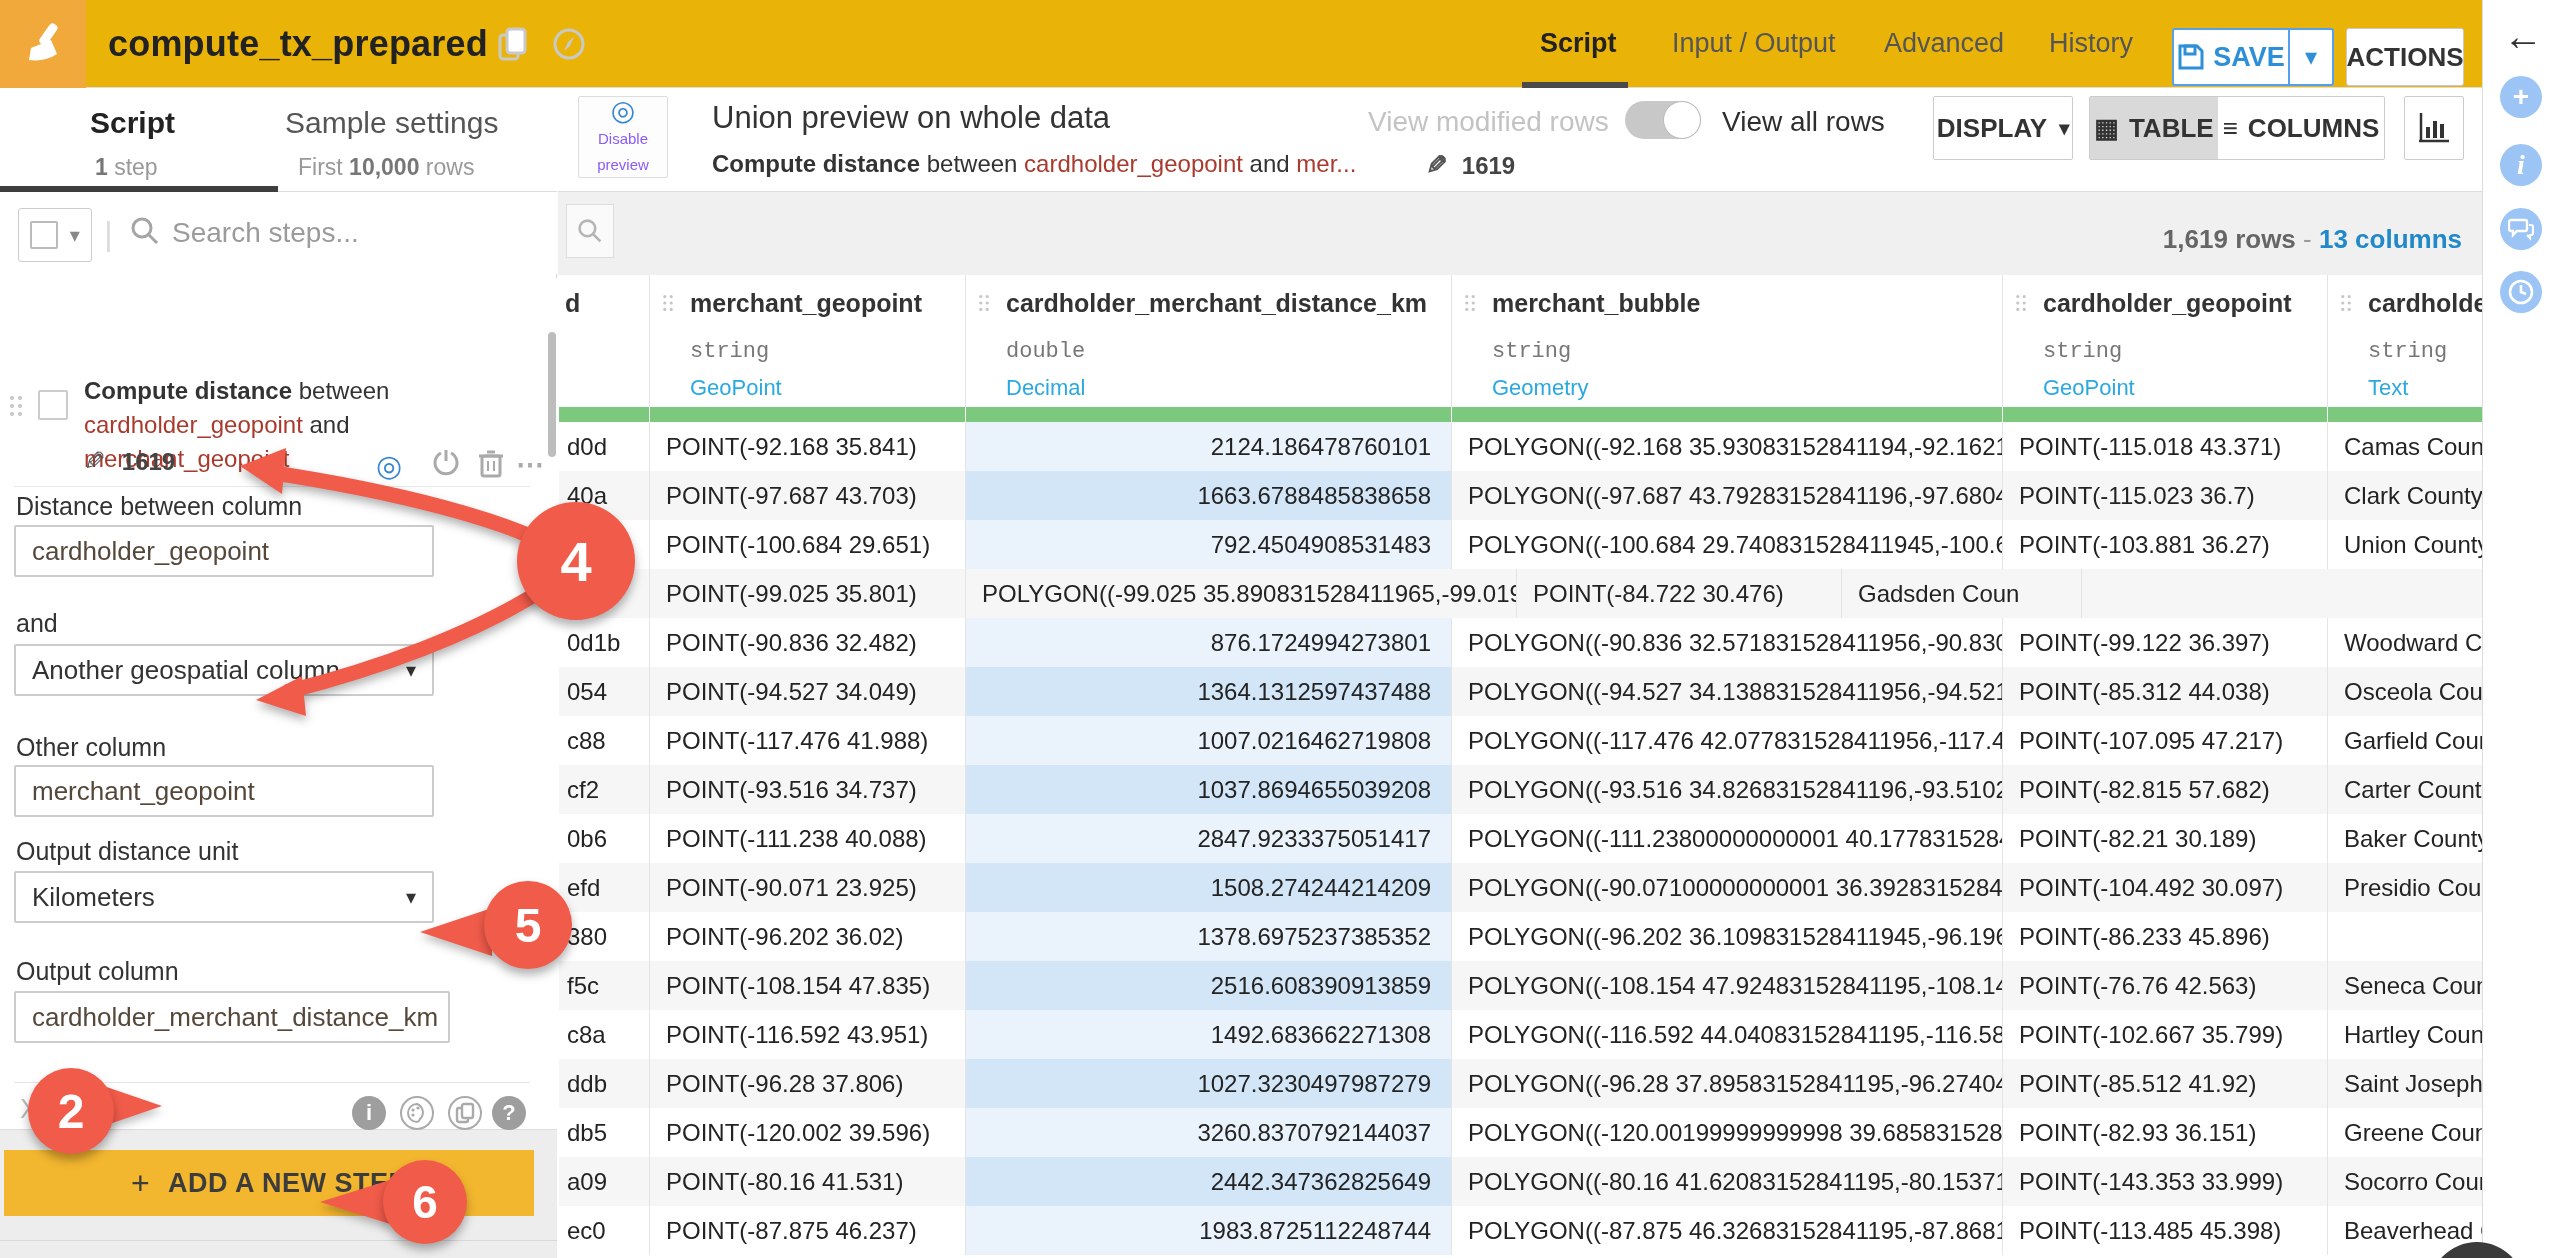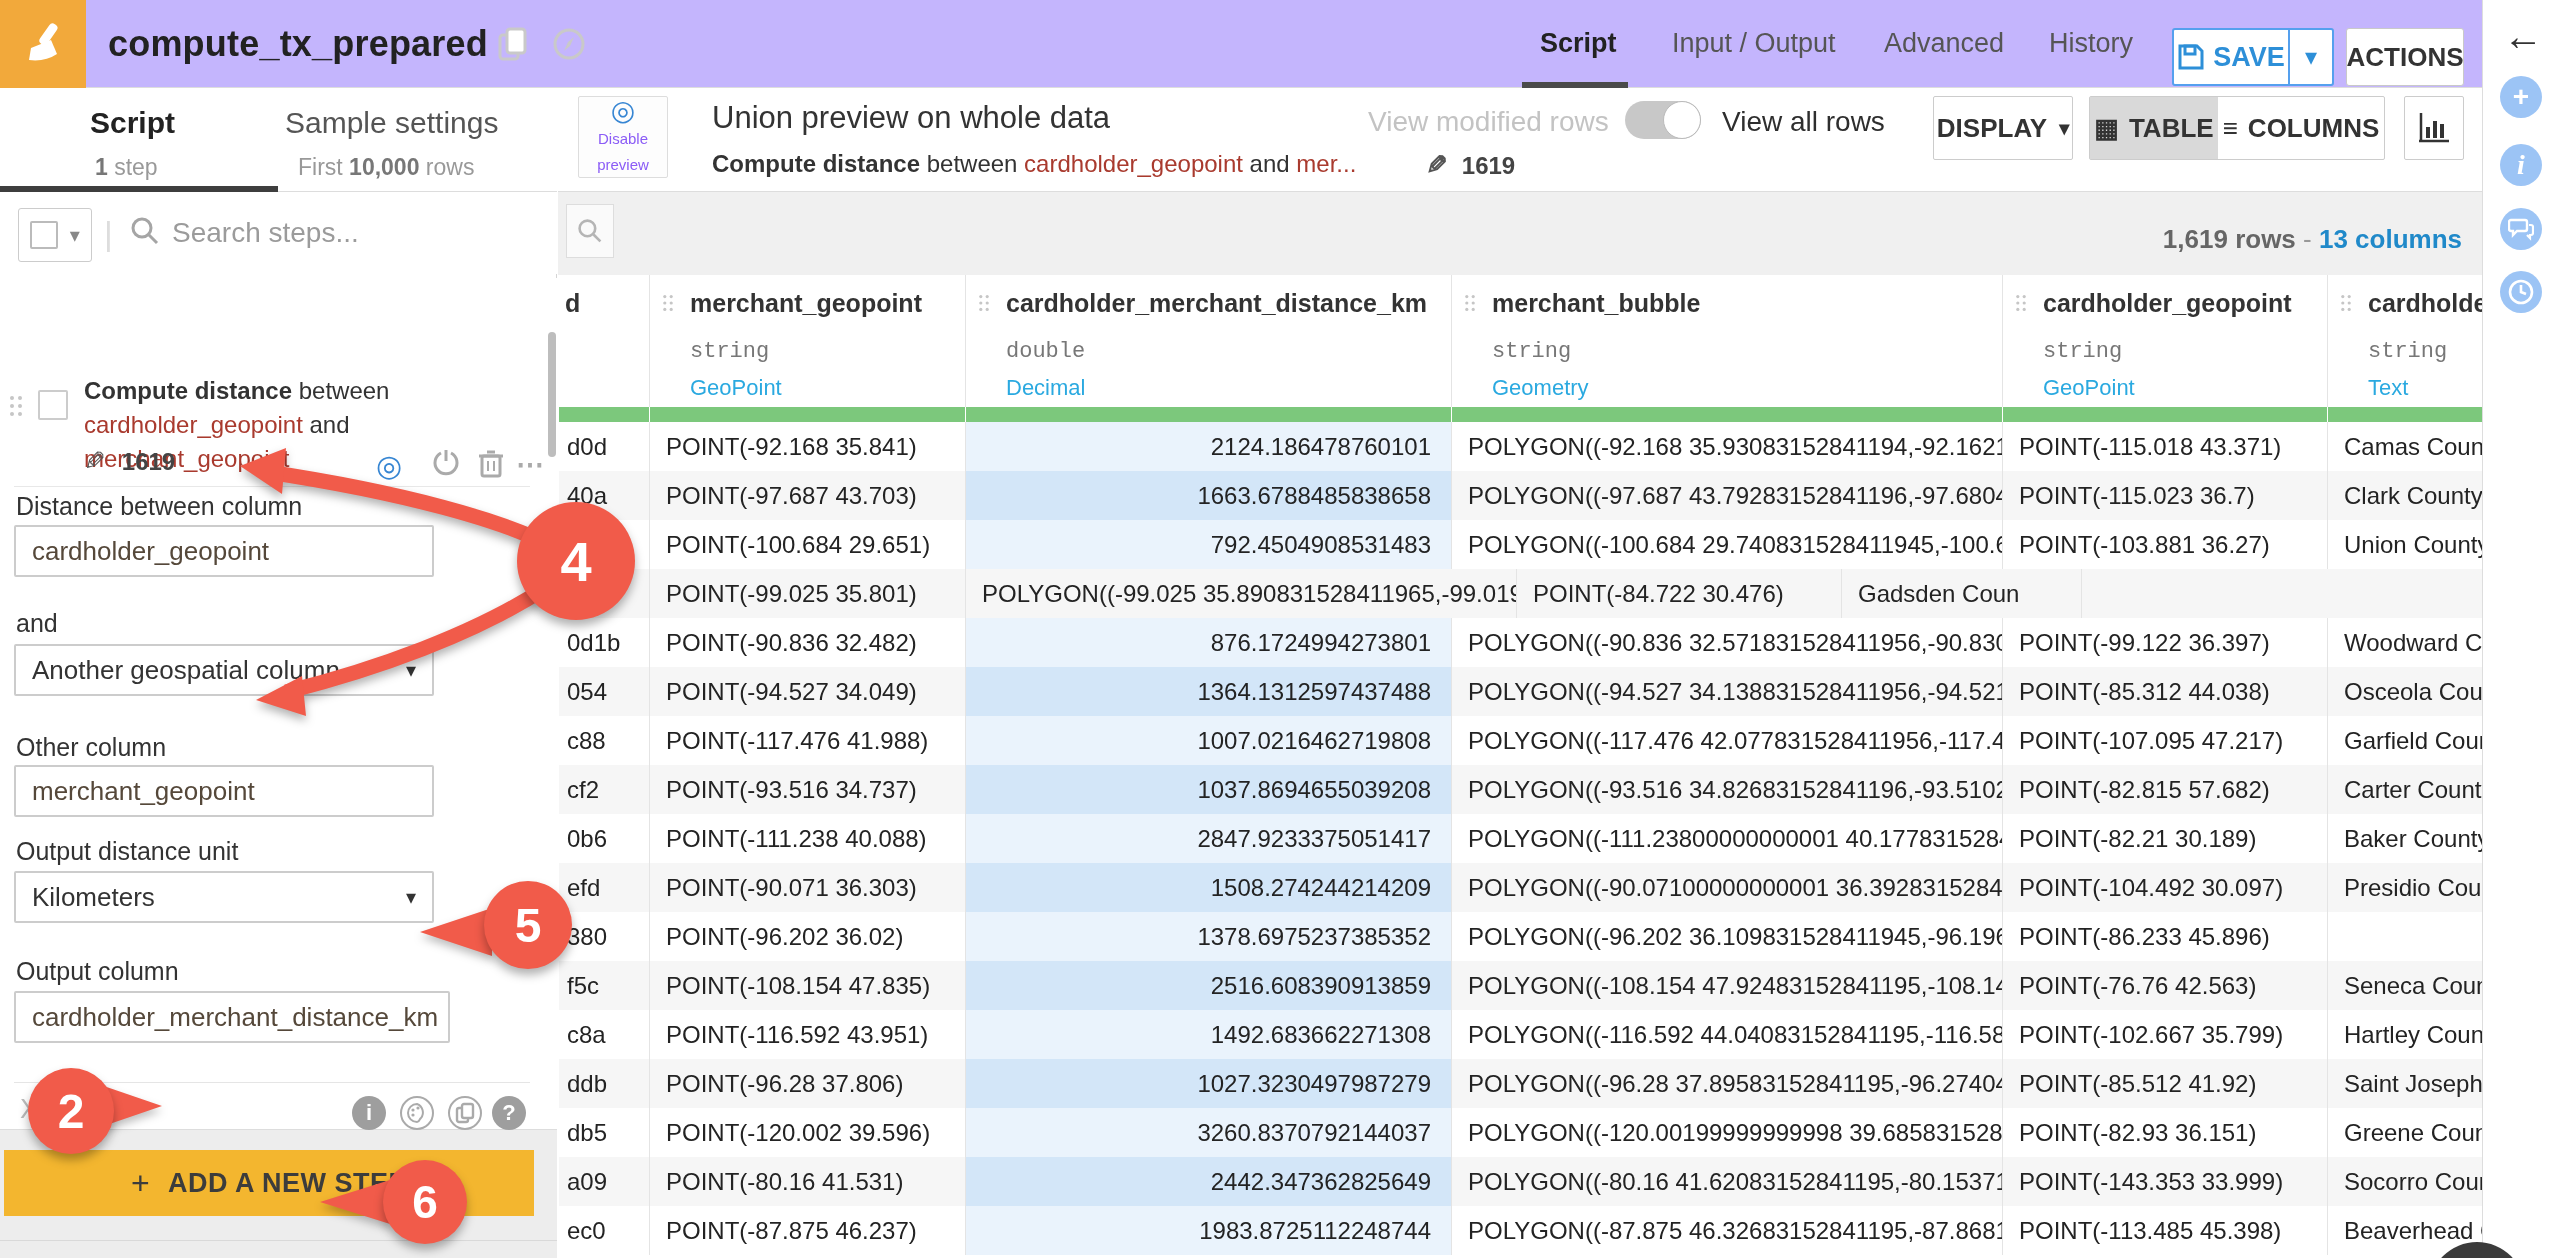--- a/index.html
+++ b/index.html
@@ -1,19 +1,19 @@
 <!DOCTYPE html>
 <html><head>
 <meta charset="utf-8">
 <style>
   *{box-sizing:border-box;margin:0;padding:0}
   html,body{width:2554px;height:1258px;overflow:hidden;background:#fff;
     font-family:"Liberation Sans",sans-serif;color:#333;position:relative}
   
-  #topbar{position:absolute;left:0;top:0;width:2554px;height:88px;background:#c4b5fd;border-bottom:1px solid #ddd;z-index:5}
+  #topbar{position:absolute;left:0;top:0;width:2554px;height:88px;background:#eab308;border-bottom:1px solid #ddd;z-index:5}
   #logo{position:absolute;left:0;top:0;width:86px;height:88px;background:#f2a93b;display:flex;align-items:center;justify-content:center}
   #doc-title{position:absolute;left:108px;top:0;height:88px;display:flex;align-items:center;font-size:36px;font-weight:600;color:#222;letter-spacing:.2px}
   .tb-ic{position:absolute;top:27px;color:#c9c9c9}
   .navtab{font-size:27px;color:#555;position:absolute;top:28px;cursor:pointer}
   .navtab.active{color:#222;font-weight:700}
   #nav-underline{position:absolute;left:1522px;top:82px;width:106px;height:6px;background:#4a4a4a}
   #save-btn{position:absolute;left:2172px;top:28px;width:162px;height:58px;border:2px solid #55a0ee;border-radius:3px;display:flex;background:#fff}
   #save-main{width:116px;display:flex;align-items:center;justify-content:center;gap:8px;color:#2d8fd8;font-weight:700;font-size:27px;border-right:2px solid #55a0ee}
   #save-caret{flex:1;display:flex;align-items:center;justify-content:center;color:#2d8fd8;font-size:24px}
   #actions-btn{position:absolute;left:2346px;top:28px;width:118px;height:58px;border:1px solid #c9c9c9;border-radius:3px;display:flex;align-items:center;justify-content:center;font-weight:700;font-size:26px;color:#333;background:#fff}
@@ -438,21 +438,21 @@
       <div class="trow">
         <div class="tcell c0">0b6</div>
         <div class="tcell c1">POINT(-111.238 40.088)</div>
         <div class="tcell c2">2847.9233375051417</div>
         <div class="tcell c3">POLYGON((-111.23800000000001 40.177831528411...</div>
         <div class="tcell c4">POINT(-82.21 30.189)</div>
         <div class="tcell c5">Baker County</div>
       </div>
       <div class="trow">
         <div class="tcell c0">efd</div>
-        <div class="tcell c1">POINT(-90.071 36.303)</div>
+        <div class="tcell c1">POINT(-90.071 23.925)</div>
         <div class="tcell c2">1508.274244214209</div>
         <div class="tcell c3">POLYGON((-90.07100000000001 36.3928315284119...</div>
         <div class="tcell c4">POINT(-104.492 30.097)</div>
         <div class="tcell c5">Presidio Count</div>
       </div>
       <div class="trow">
         <div class="tcell c0">380</div>
         <div class="tcell c1">POINT(-96.202 36.02)</div>
         <div class="tcell c2">1378.6975237385352</div>
         <div class="tcell c3">POLYGON((-96.202 36.109831528411945,-96.19618...</div>

